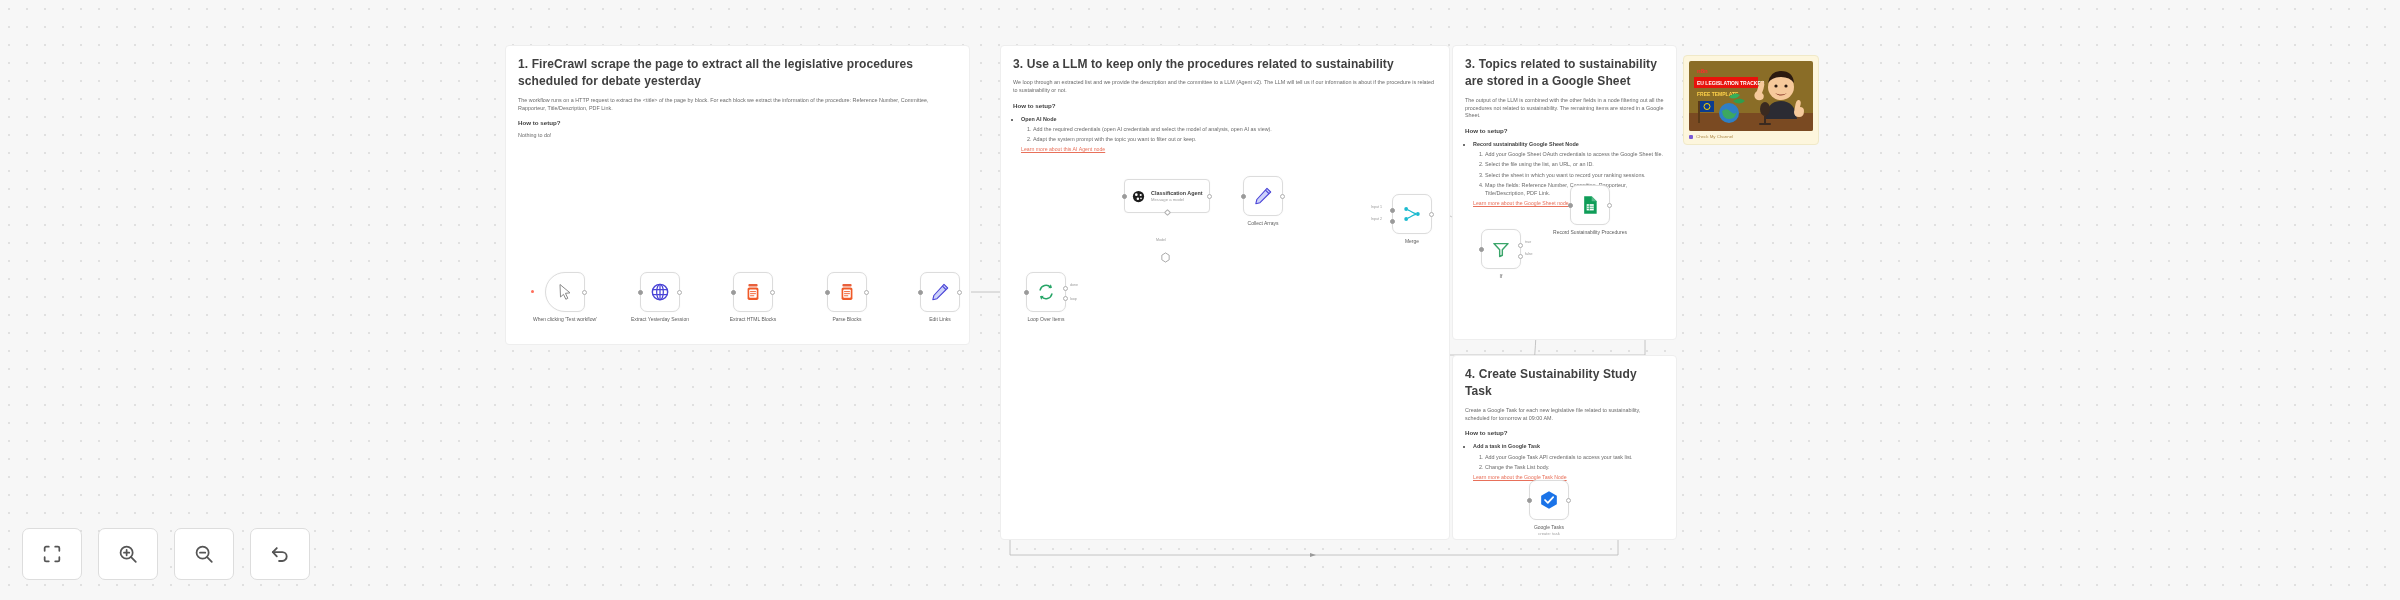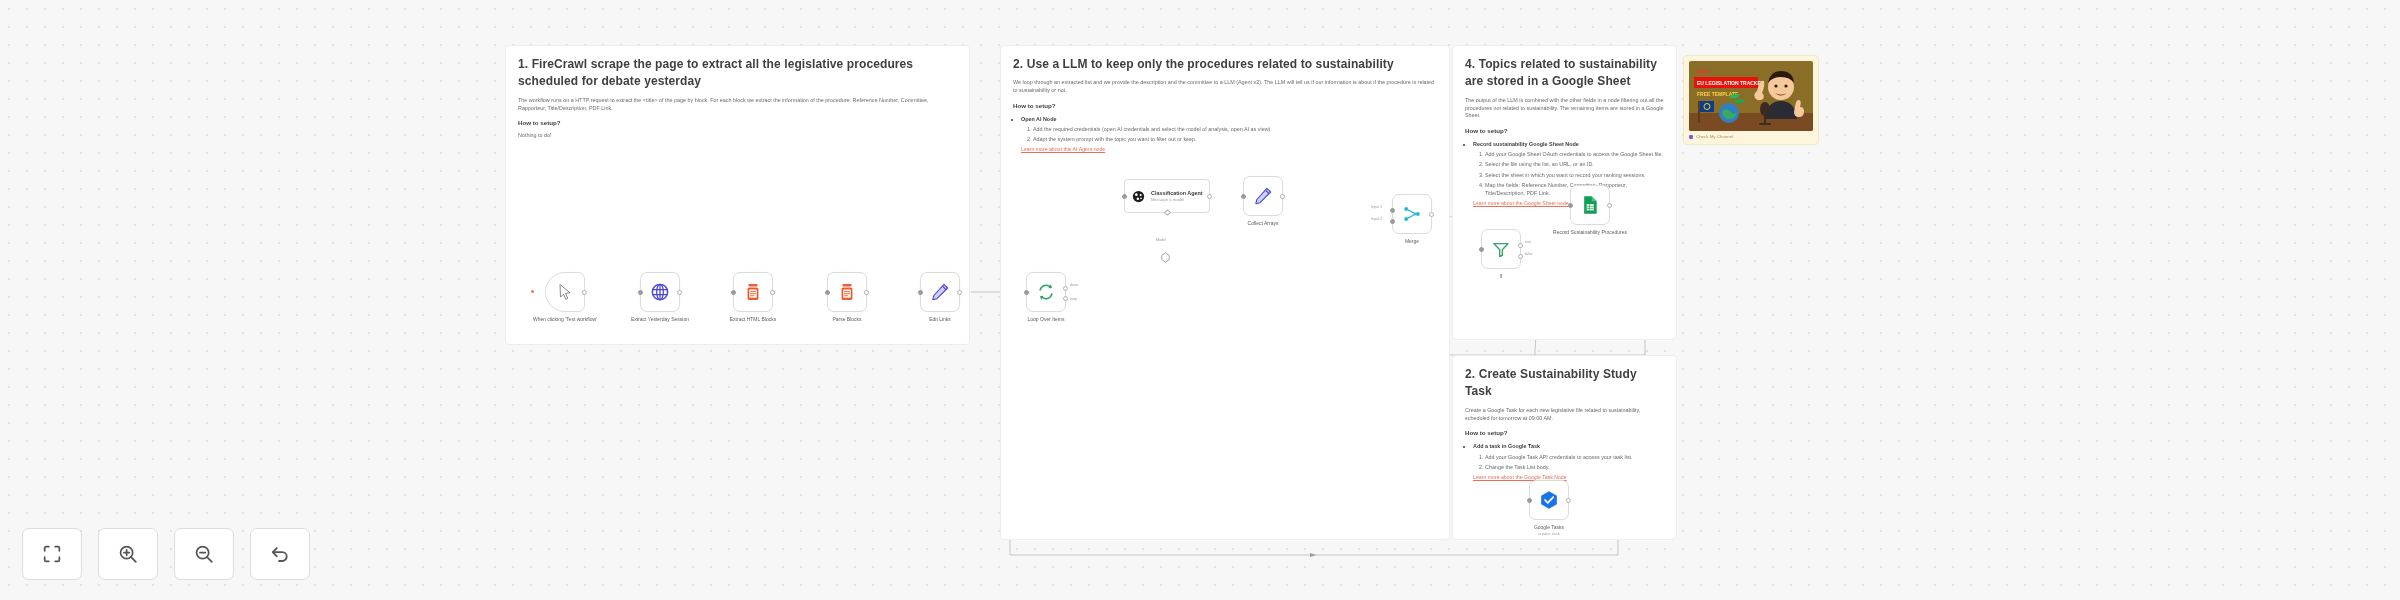--- a/index.html
+++ b/index.html
@@ -190,51 +190,51 @@
   </svg>
 
   <div class="sticky" style="left:505px; top:45px; width:465px; height:300px;">
     <h3>1. FireCrawl scrape the page to extract all the legislative procedures scheduled for debate yesterday</h3>
     <p>The workflow runs on a HTTP request to extract the &lt;title&gt; of the page by block. For each block we extract the information of the procedure: Reference Number, Committee, Rapporteur, Title/Description, PDF Link.</p>
     <div class="h4">How to setup?</div>
     <p>Nothing to do!</p>
   </div>
 
   <div class="sticky" style="left:1000px; top:45px; width:450px; height:495px;">
-    <h3>2. Use a LLM to keep only the procedures related to sustainability</h3>
+    <h3>3. Use a LLM to keep only the procedures related to sustainability</h3>
     <p>We loop through an extracted list and we provide the description and the committee to a LLM (Agent v2). The LLM will tell us if our information is about if the procedure is related to sustainability or not.</p>
     <div class="h4">How to setup?</div>
     <ul>
       <li class="bulletitem">Open AI Node</li>
       <ol>
         <li class="subitem">Add the required credentials (open AI credentials and select the model of analysis, open AI as view).</li>
         <li class="subitem">Adapt the system prompt with the topic you want to filter out or keep.</li>
       </ol>
       <a class="redlink">Learn more about this AI Agent node</a>
     </ul>
   </div>
 
   <div class="sticky" style="left:1452px; top:45px; width:225px; height:295px;">
-    <h3>4. Topics related to sustainability are stored in a Google Sheet</h3>
+    <h3>3. Topics related to sustainability are stored in a Google Sheet</h3>
     <p>The output of the LLM is combined with the other fields in a node filtering out all the procedures not related to sustainability. The remaining items are stored in a Google Sheet.</p>
     <div class="h4">How to setup?</div>
     <ul>
       <li class="bulletitem">Record sustainability Google Sheet Node</li>
       <ol>
         <li class="subitem">Add your Google Sheet OAuth credentials to access the Google Sheet file.</li>
         <li class="subitem">Select the file using the list, an URL, or an ID.</li>
         <li class="subitem">Select the sheet in which you want to record your ranking sessions.</li>
         <li class="subitem kwd">Map the fields: Reference Number, Committee, Rapporteur, Title/Description, PDF Link.</li>
       </ol>
       <a class="redlink">Learn more about the Google Sheet node</a>
     </ul>
   </div>
 
   <div class="sticky" style="left:1452px; top:355px; width:225px; height:185px;">
-    <h3>2. Create Sustainability Study Task</h3>
+    <h3>4. Create Sustainability Study Task</h3>
     <p>Create a Google Task for each new legislative file related to sustainability, scheduled for tomorrow at 09:00 AM.</p>
     <div class="h4">How to setup?</div>
     <ul>
       <li class="bulletitem">Add a task in Google Task</li>
       <ol>
         <li class="subitem">Add your Google Task API credentials to access your task list.</li>
         <li class="subitem">Change the Task List body.</li>
       </ol>
       <a class="redlink">Learn more about the Google Task Node</a>
     </ul>

